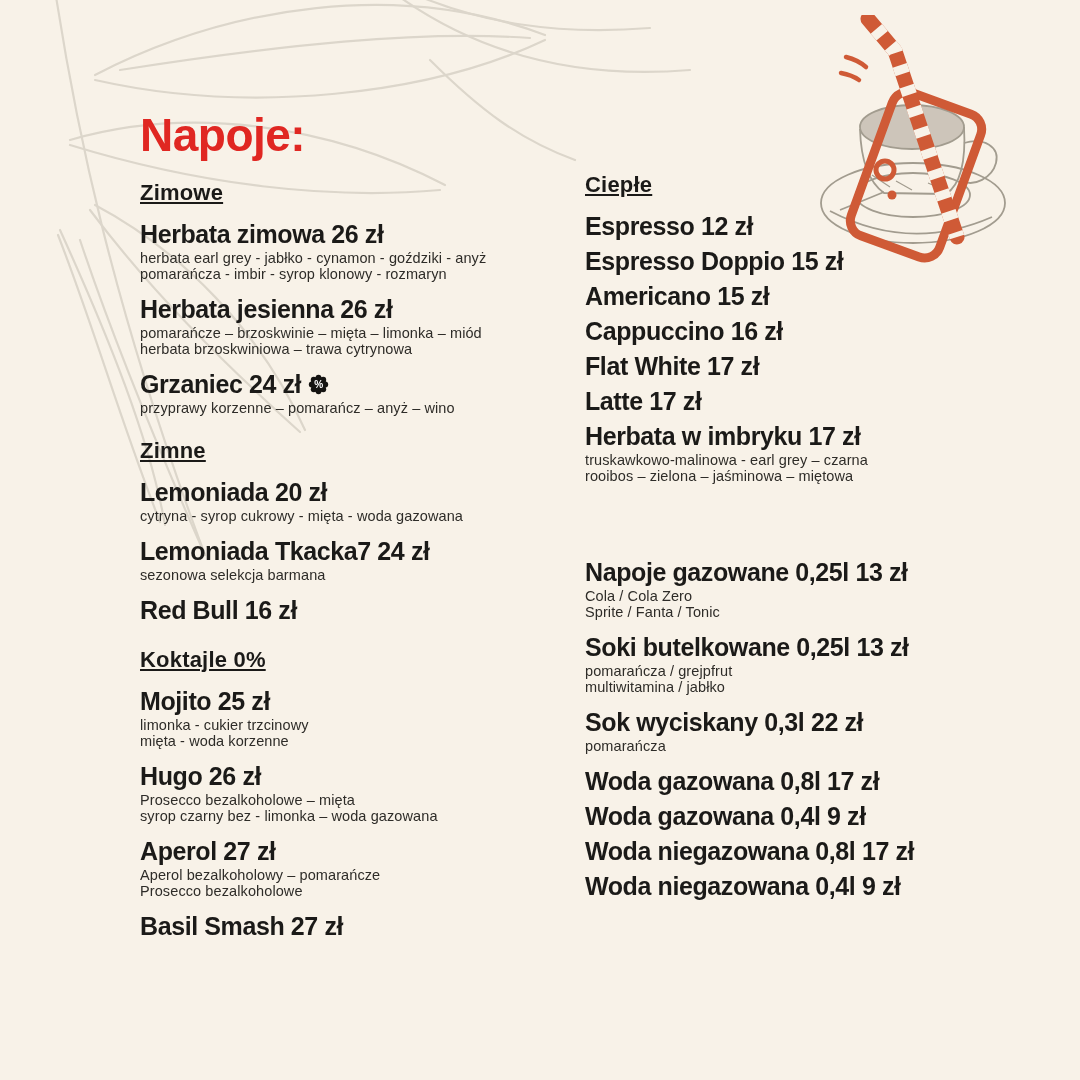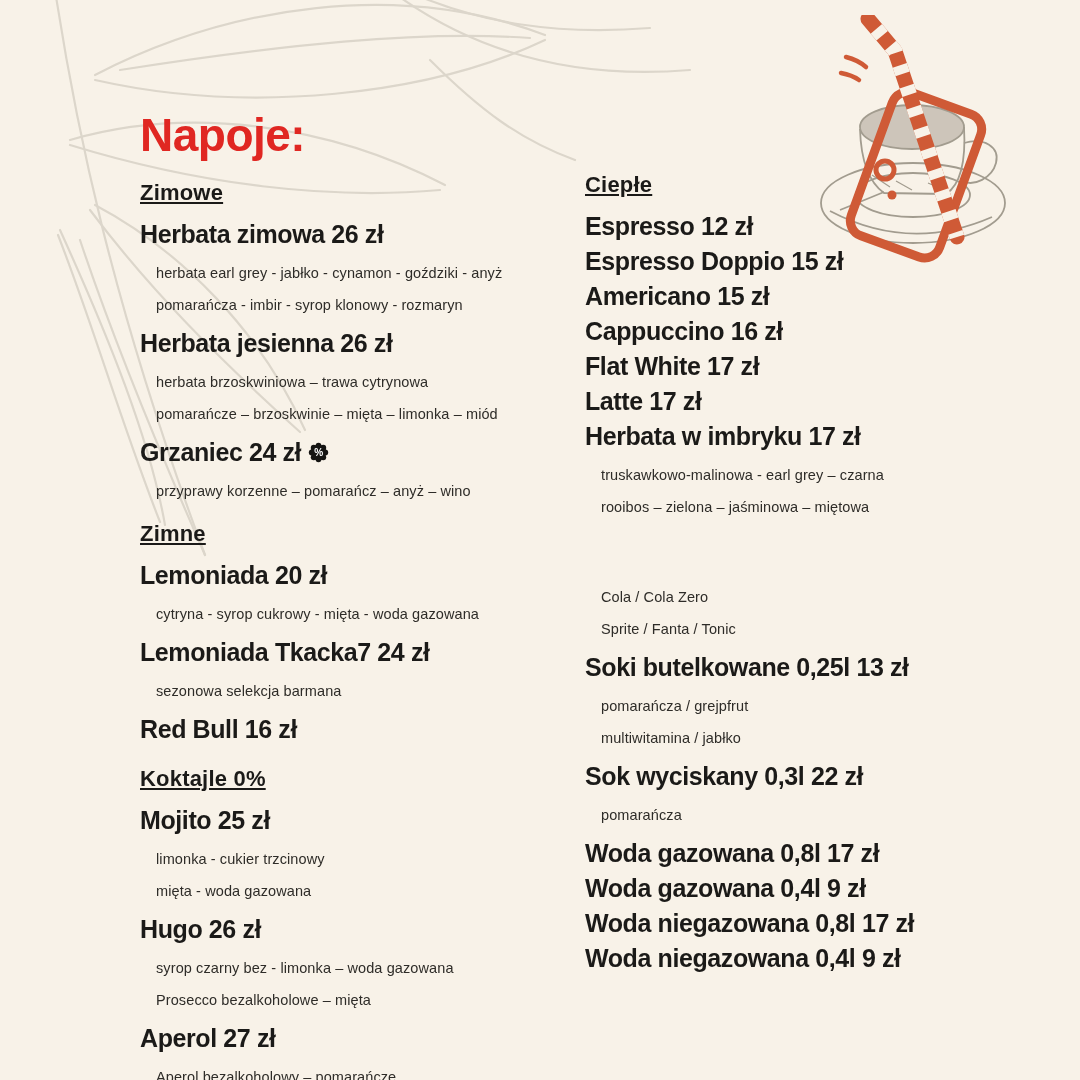--- a/index.html
+++ b/index.html
@@ -32,21 +32,21 @@
   #right-column .menu-section + .menu-section{margin-top:74px}
 
   .menu-item{margin-bottom:6px}
   .menu-item.has-desc{margin-bottom:13px}
   .item-line{
     font-size:25px;line-height:29px;margin:0 0 1px;
     font-weight:700;letter-spacing:-0.4px;color:var(--text,#1b1a18);
     white-space:nowrap;
   }
   .item-desc{
-    font-size:14.5px;line-height:16px;margin:16px;
+    font-size:14.5px;line-height:16px;margin:0;
     font-weight:400;letter-spacing:0.1px;color:var(--desc,#2e2c28);
     white-space:nowrap;
   }
   .percent-badge{display:inline-block;width:21px;height:21px;vertical-align:-2px;margin-left:7px}
 </style>
 </head>
 <body style="--paper: #f8f2e8; --title-red: #e02722; --text: #1b1a18; --desc: #2e2c28; --accent: #cf5a36; --sketch: #8d8779; --leaf: #d8d2c6;">
 
 <svg class="leaf-art" width="760" height="600" viewBox="0 0 760 600" fill="none">
   <g stroke="var(--leaf,#d8d2c6)" stroke-width="2.2" opacity="0.85" stroke-linecap="round">
@@ -96,22 +96,22 @@
   <h1 class="page-title">Napoje:</h1>
 <section class="menu-section">
       <h2 class="section-heading">Zimowe</h2>
       <div class="menu-item has-desc">
         <div class="item-line"><span>Herbata zimowa</span> <span>26 zł</span></div>
         <p class="item-desc">herbata earl grey - jabłko - cynamon - goździki - anyż</p>
         <p class="item-desc">pomarańcza - imbir - syrop klonowy - rozmaryn</p>
       </div>
       <div class="menu-item has-desc">
         <div class="item-line"><span>Herbata jesienna</span> <span>26 zł</span></div>
+        <p class="item-desc">pomarańcze – brzoskwinie – mięta – limonka – miód</p>
         <p class="item-desc">herbata brzoskwiniowa – trawa cytrynowa</p>
-        <p class="item-desc">pomarańcze – brzoskwinie – mięta – limonka – miód</p>
       </div>
       <div class="menu-item has-desc">
         <div class="item-line"><span>Grzaniec</span> <span>24 zł</span><svg viewBox="0 0 26 26" class="percent-badge">
             <circle cx="21.4" cy="13" r="3.6" fill="#151412"></circle>
             <circle cx="18.939696961967" cy="18.939696961966998" r="3.6" fill="#151412"></circle>
             <circle cx="13" cy="21.4" r="3.6" fill="#151412"></circle>
             <circle cx="7.060303038033001" cy="18.939696961967" r="3.6" fill="#151412"></circle>
             <circle cx="4.6" cy="13.000000000000002" r="3.6" fill="#151412"></circle>
             <circle cx="7.060303038032999" cy="7.060303038033001" r="3.6" fill="#151412"></circle>
             <circle cx="12.999999999999998" cy="4.6" r="3.6" fill="#151412"></circle>
@@ -134,26 +134,26 @@
       </div>
       <div class="menu-item">
         <div class="item-line"><span>Red Bull</span> <span>16 zł</span></div>
       </div>
     </section>
     <section class="menu-section">
       <h2 class="section-heading">Koktajle 0%</h2>
       <div class="menu-item has-desc">
         <div class="item-line"><span>Mojito</span> <span>25 zł</span></div>
         <p class="item-desc">limonka - cukier trzcinowy</p>
-        <p class="item-desc">mięta - woda gazowana</p>
+        <p class="item-desc">mięta - woda korzenne</p>
       </div>
       <div class="menu-item has-desc">
         <div class="item-line"><span>Hugo</span> <span>26 zł</span></div>
+        <p class="item-desc">Prosecco bezalkoholowe – mięta</p>
         <p class="item-desc">syrop czarny bez - limonka – woda gazowana</p>
-        <p class="item-desc">Prosecco bezalkoholowe – mięta</p>
       </div>
       <div class="menu-item has-desc">
         <div class="item-line"><span>Aperol</span> <span>27 zł</span></div>
         <p class="item-desc">Aperol bezalkoholowy – pomarańcze</p>
         <p class="item-desc">Prosecco bezalkoholowe</p>
       </div>
       <div class="menu-item has-desc">
         <div class="item-line"><span>Basil Smash</span> <span>27 zł</span></div>
       </div>
     </section>
@@ -181,20 +181,21 @@
         <div class="item-line"><span>Latte</span> <span>17 zł</span></div>
       </div>
       <div class="menu-item has-desc">
         <div class="item-line"><span>Herbata w imbryku</span> <span>17 zł</span></div>
         <p class="item-desc">truskawkowo-malinowa - earl grey – czarna</p>
         <p class="item-desc">rooibos – zielona – jaśminowa – miętowa</p>
       </div>
     </section>
     <section class="menu-section">
       <div class="menu-item has-desc">
+        <div class="item-line"><span>Napoje gazowane 0,25l</span> <span>13 zł</span></div>
         <p class="item-desc">Cola / Cola Zero</p>
         <p class="item-desc">Sprite / Fanta / Tonic</p>
       </div>
       <div class="menu-item has-desc">
         <div class="item-line"><span>Soki butelkowane 0,25l</span> <span>13 zł</span></div>
         <p class="item-desc">pomarańcza / grejpfrut</p>
         <p class="item-desc">multiwitamina / jabłko</p>
       </div>
       <div class="menu-item has-desc">
         <div class="item-line"><span>Sok wyciskany 0,3l</span> <span>22 zł</span></div>

